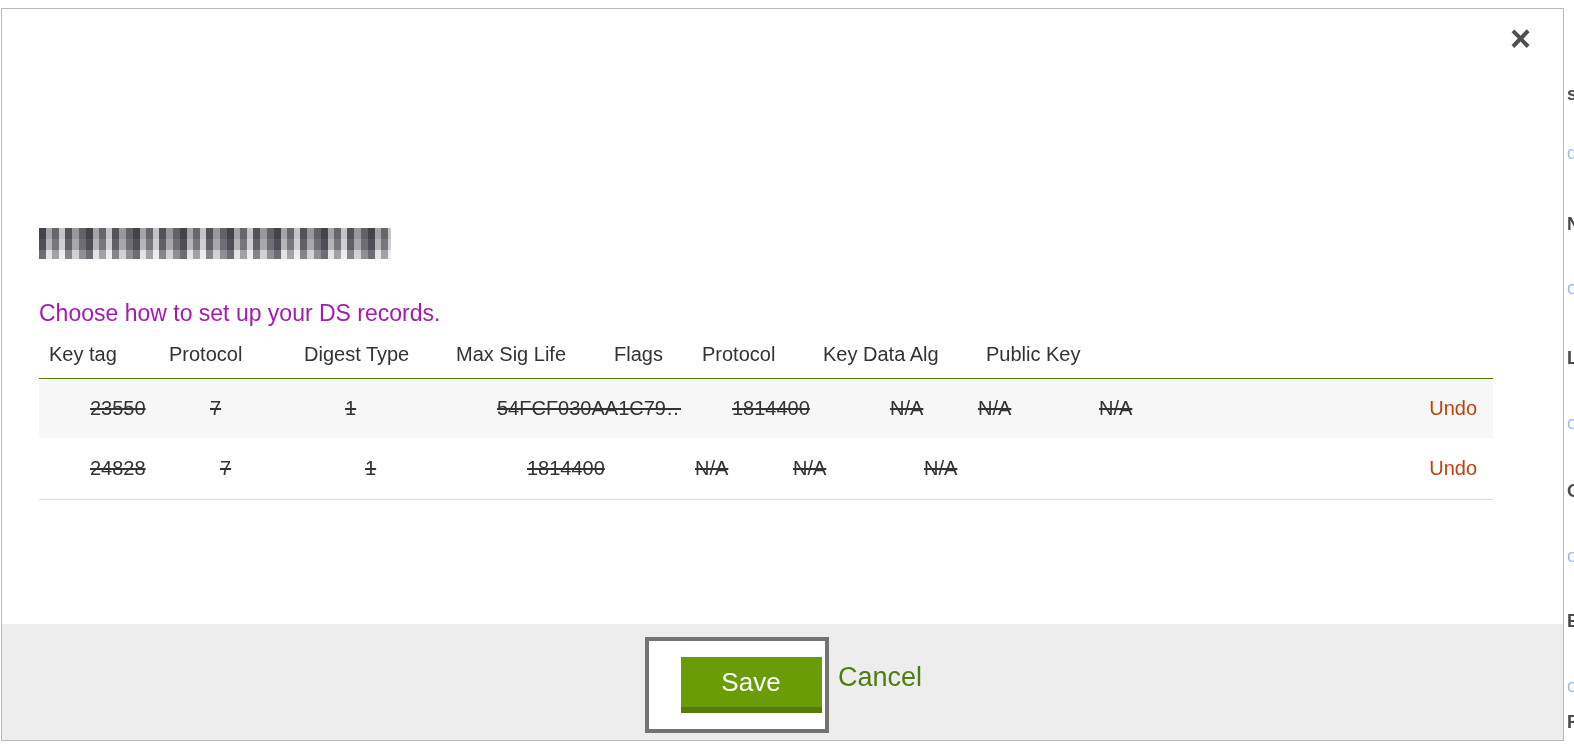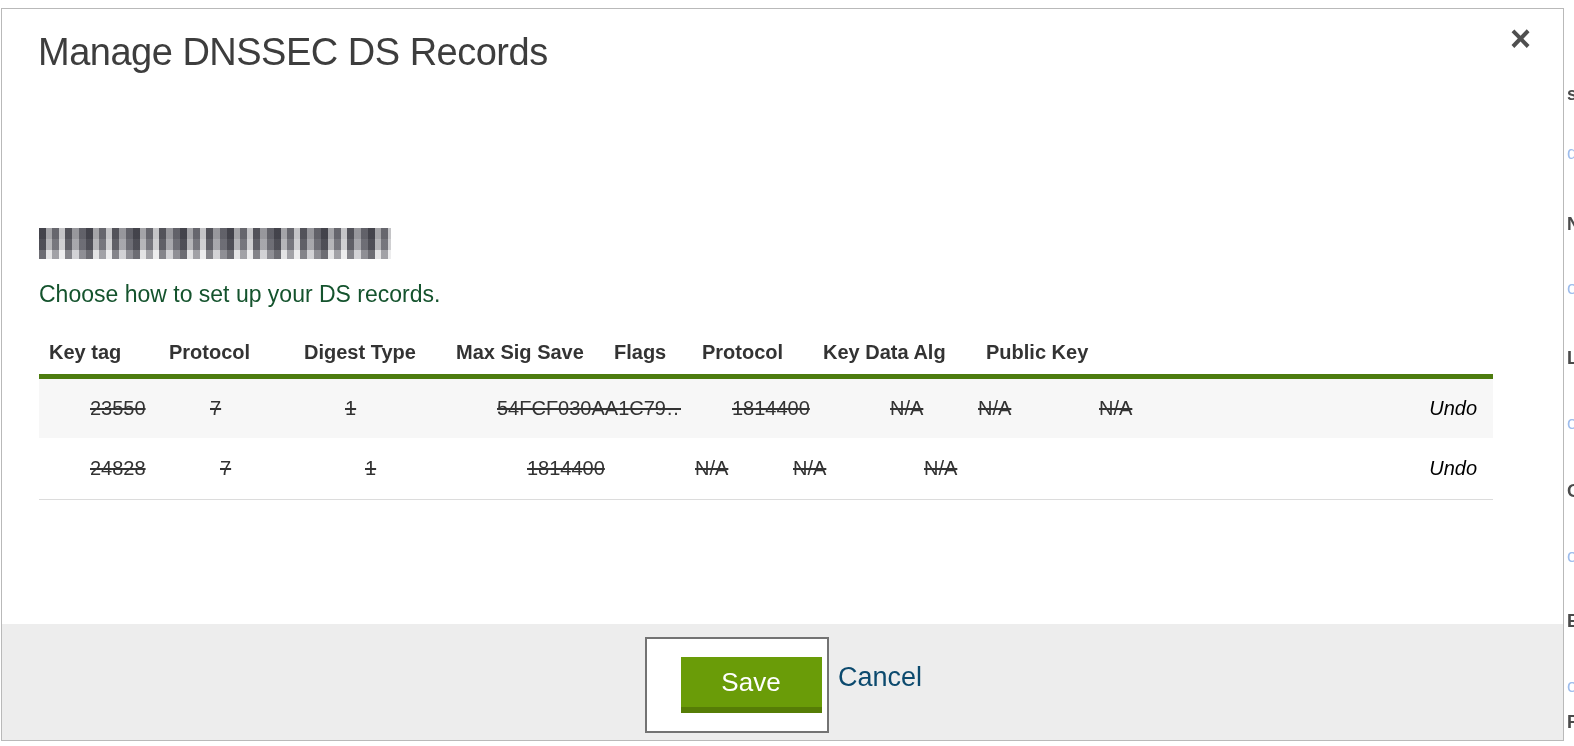--- a/index.html
+++ b/index.html
@@ -27,47 +27,47 @@
     font-family:"Liberation Sans", sans-serif; }
 
   .domain-redacted { position:absolute; left:37px; top:219px; width:352px; height:31px;
     background:
       repeating-linear-gradient(90deg, rgba(20,20,30,.55) 0 7px, rgba(255,255,255,.30) 7px 13px,
         rgba(60,60,70,.35) 13px 20px, rgba(255,255,255,.55) 20px 26px, rgba(30,30,40,.45) 26px 33px,
         rgba(200,200,205,.35) 33px 40px, rgba(70,70,80,.5) 40px 47px),
       repeating-linear-gradient(180deg, #7d7d82 0 11px, #96969b 11px 22px, #d8d8da 22px 31px);
   }
 
-  .instruction { position:absolute; left:37px; top:272px; font-size:23px; color:#14532d; }
+  .instruction { position:absolute; left:37px; top:291px; font-size:23px; color:#a21caf; }
 
   
   .ds-table { position:absolute; left:37px; top:322px; width:1454px; font-size:20px; color:#333; }
   .t-row { display:flex; align-items:center; }
-  .t-head { height:48px; font-weight:bold; border-bottom:5px solid #4d7c0f; }
+  .t-head { height:48px; font-weight:normal; border-bottom:1px solid #4d7c0f; }
   .t-r0 { height:59px; background:#f7f7f7; }
   .t-r1 { height:62px; background:#fff; border-bottom:1px solid #dcdcdc;gap:10px; }
   .cell { padding-left:10px; overflow:hidden; white-space:nowrap; }
   .c-keytag{width:120px} .c-alg{width:135px} .c-dtype{width:152px} .c-digest{width:235px}
   .c-msl{width:158px} .c-flags{width:88px} .c-proto{width:121px} .c-kda{width:163px}
   .c-pk{flex:1} .c-action{width:90px; text-align:right; padding-right:16px;}
   .struck { text-decoration:line-through;margin-left:41px; }
-  .link { color:#000000; text-decoration:none; cursor:pointer;font-style:italic; }
+  .link { color:#c2410c; text-decoration:none; cursor:pointer; }
 
   .add-btn { position:absolute; left:37px; top:505px; width:212px; height:41px;
     background:#fff; border:2px solid #6da000; color:#6da000; font-size:22px;
     cursor:pointer; font-family:"Liberation Sans", sans-serif; }
 
   
   .modal-footer { position:absolute; left:0; right:0; top:615px; bottom:0; background:#ededed; }
   .annotation-box { position:absolute; left:643px; top:13px; width:184px; height:96px;
-    border:2px solid #737373; background:#fff; display:flex; align-items:center; justify-content:center;padding-left:28px; }
+    border:4px solid #737373; background:#fff; display:flex; align-items:center; justify-content:center;padding-left:28px; }
   .save-btn { width:141px; height:56px; background:#6a9c08; border:none;
     border-bottom:6px solid #567d06; color:#fff; font-size:26px; cursor:pointer;
     font-family:"Liberation Sans", sans-serif; }
-  .cancel-link { position:absolute; left:836px; top:38px; font-size:27px; color:#0c4a6e;
+  .cancel-link { position:absolute; left:836px; top:38px; font-size:27px; color:#4d7c0f;
     text-decoration:none; cursor:pointer; }
 </style>
 </head>
 <body>
 
 <div class="edge-strip">
   <span class="dk g0">s</span>
   <span class="bl g1">d</span>
   <span class="dk g2">N</span>
   <span class="bl g3">o</span>
@@ -75,35 +75,34 @@
   <span class="bl g5">o</span>
   <span class="dk g6">C</span>
   <span class="bl g7">o</span>
   <span class="dk g8">E</span>
   <span class="bl g9">o</span>
   <span class="dk g10">P</span>
 </div>
 
 <div class="modal">
 
-  <h1 class="modal-title">Manage DNSSEC DS Records</h1>
 
   <button class="close-btn">×</button>
 
   <div class="domain-redacted"></div>
 
   <p class="instruction">Choose how to set up your DS records.</p>
 
   <div class="ds-table">
 
     <div class="t-row t-head">
       <div class="cell c-keytag">Key tag</div>
       <div class="cell c-alg">Protocol</div>
       <div class="cell c-dtype">Digest Type</div>
-      <div class="cell c-msl">Max Sig Save</div>
+      <div class="cell c-msl">Max Sig Life</div>
       <div class="cell c-flags">Flags</div>
       <div class="cell c-proto">Protocol</div>
       <div class="cell c-kda">Key Data Alg</div>
       <div class="cell c-pk">Public Key</div>
       <div class="cell c-action"></div>
     </div>
 
     <div class="t-row t-r0">
       <div class="cell c-keytag"><span class="struck">23550</span></div>
       <div class="cell c-alg"><span class="struck">7</span></div>

